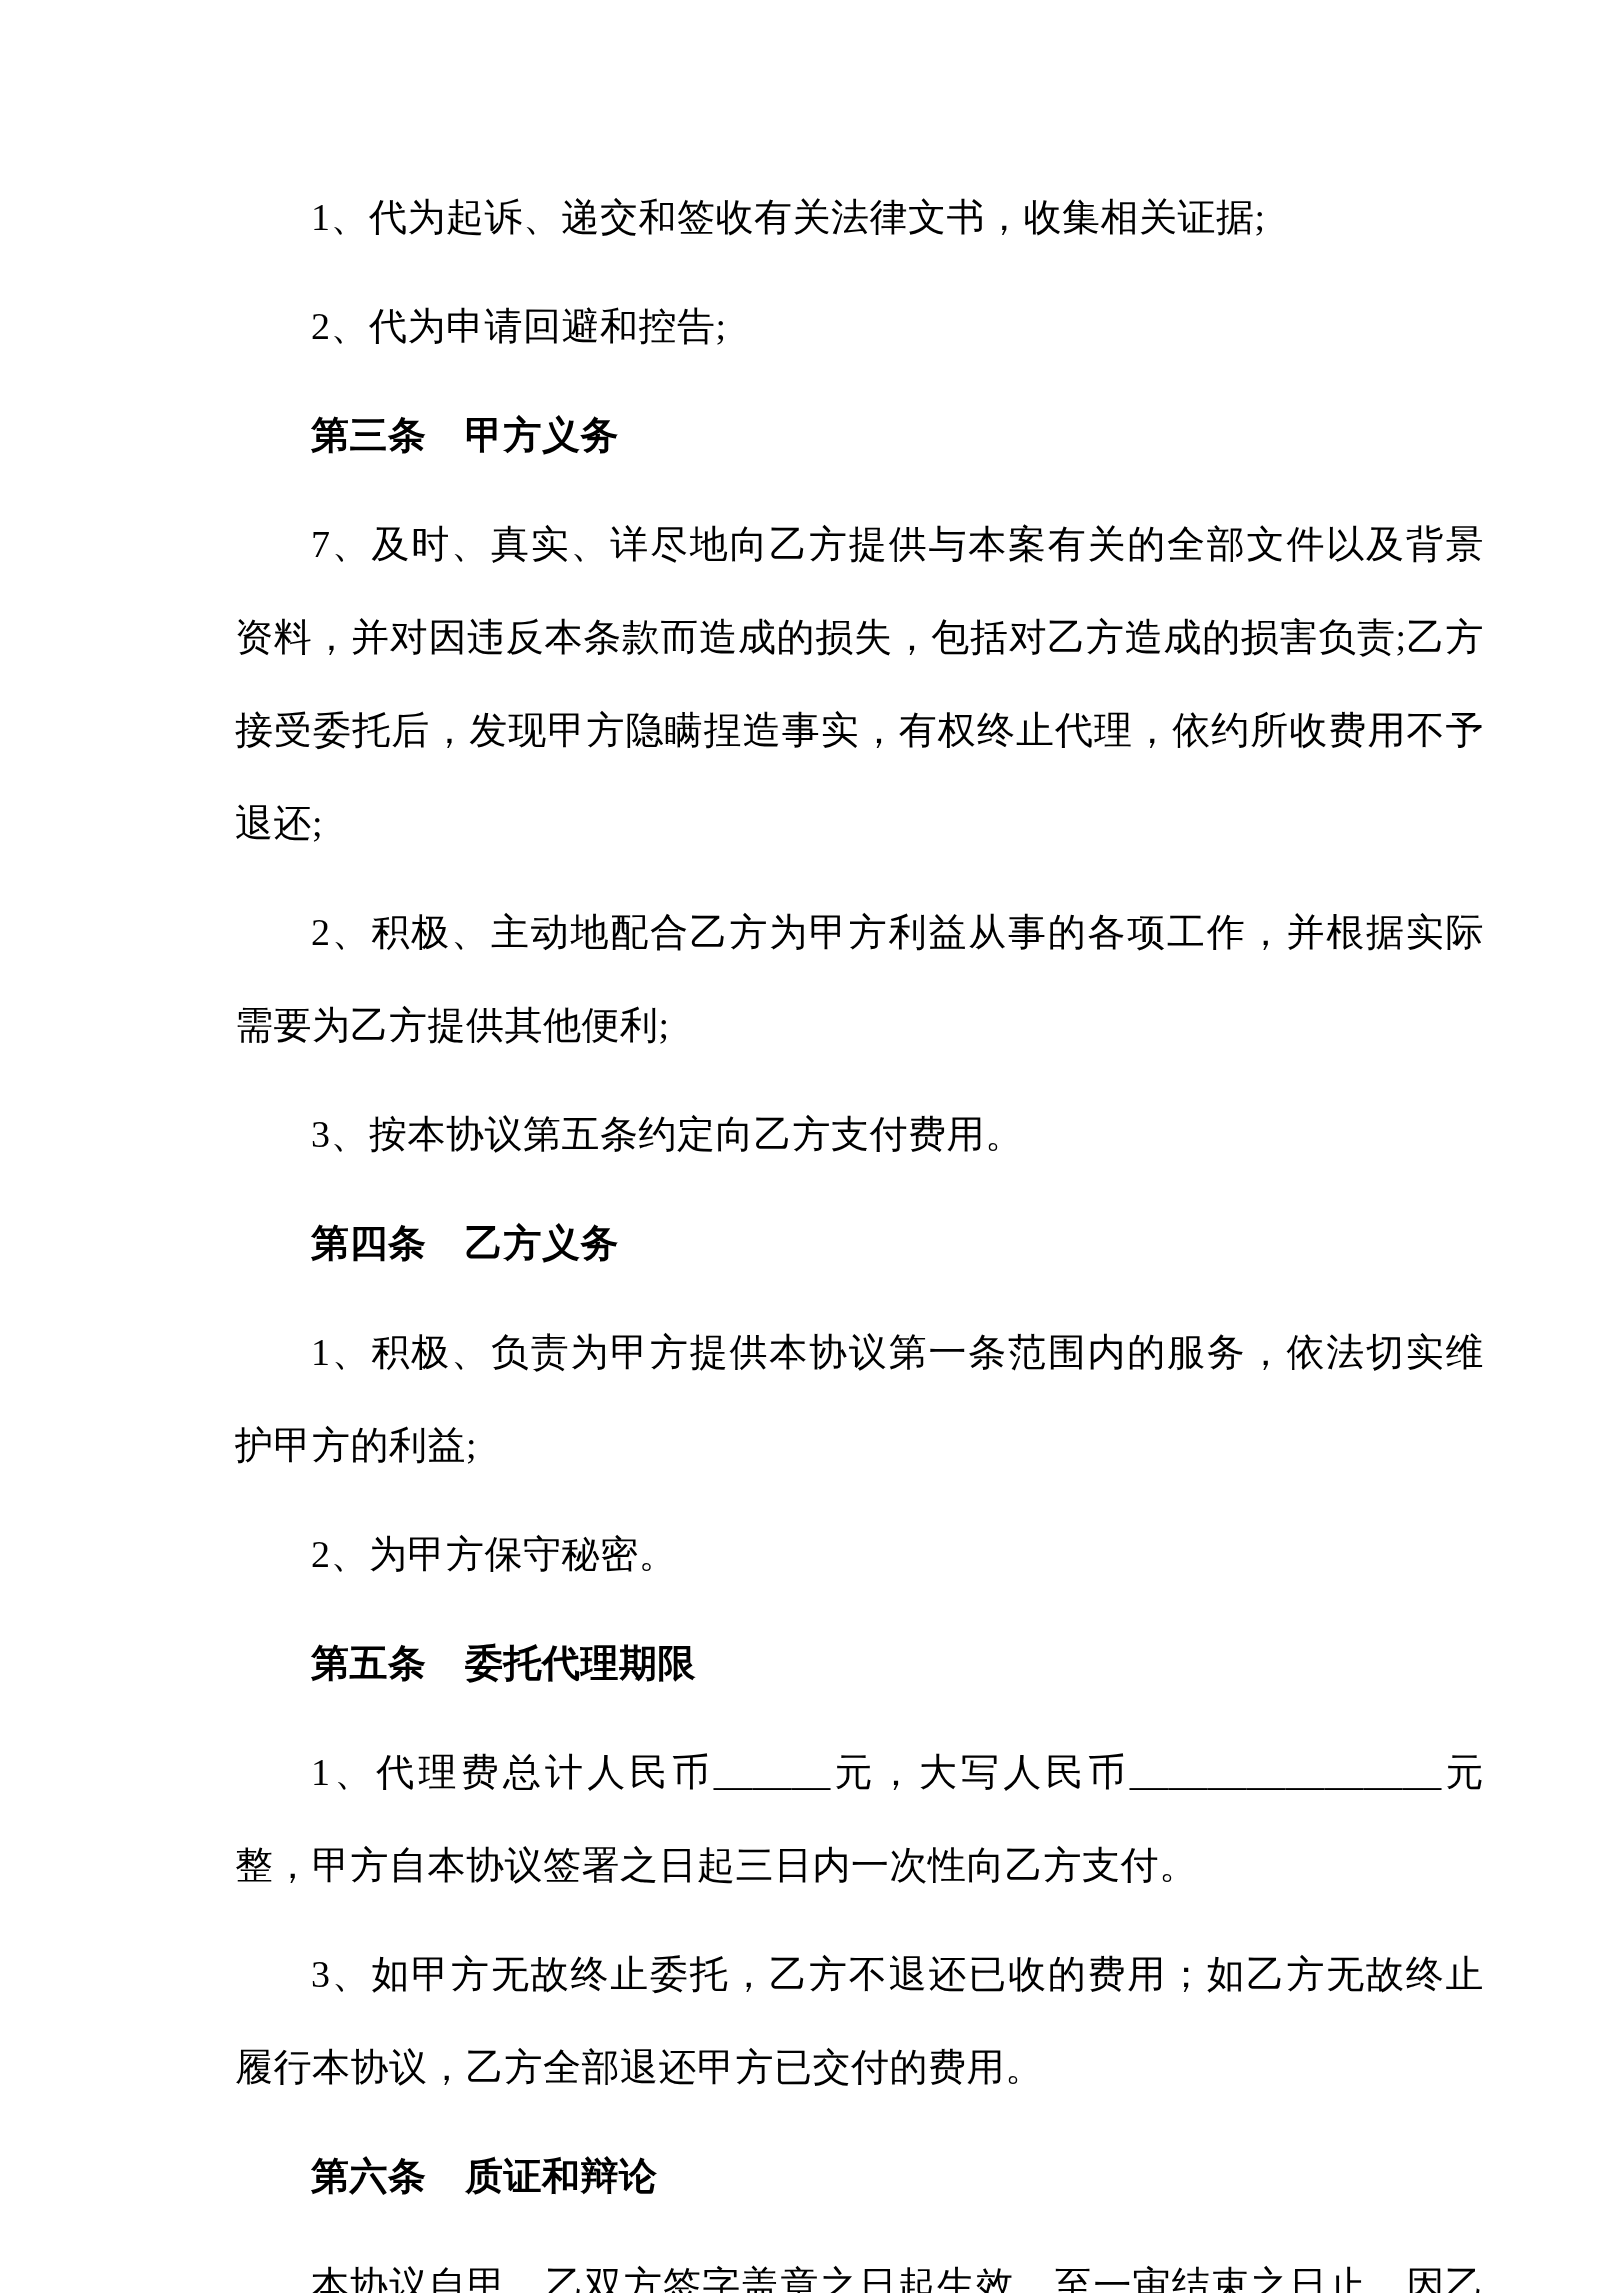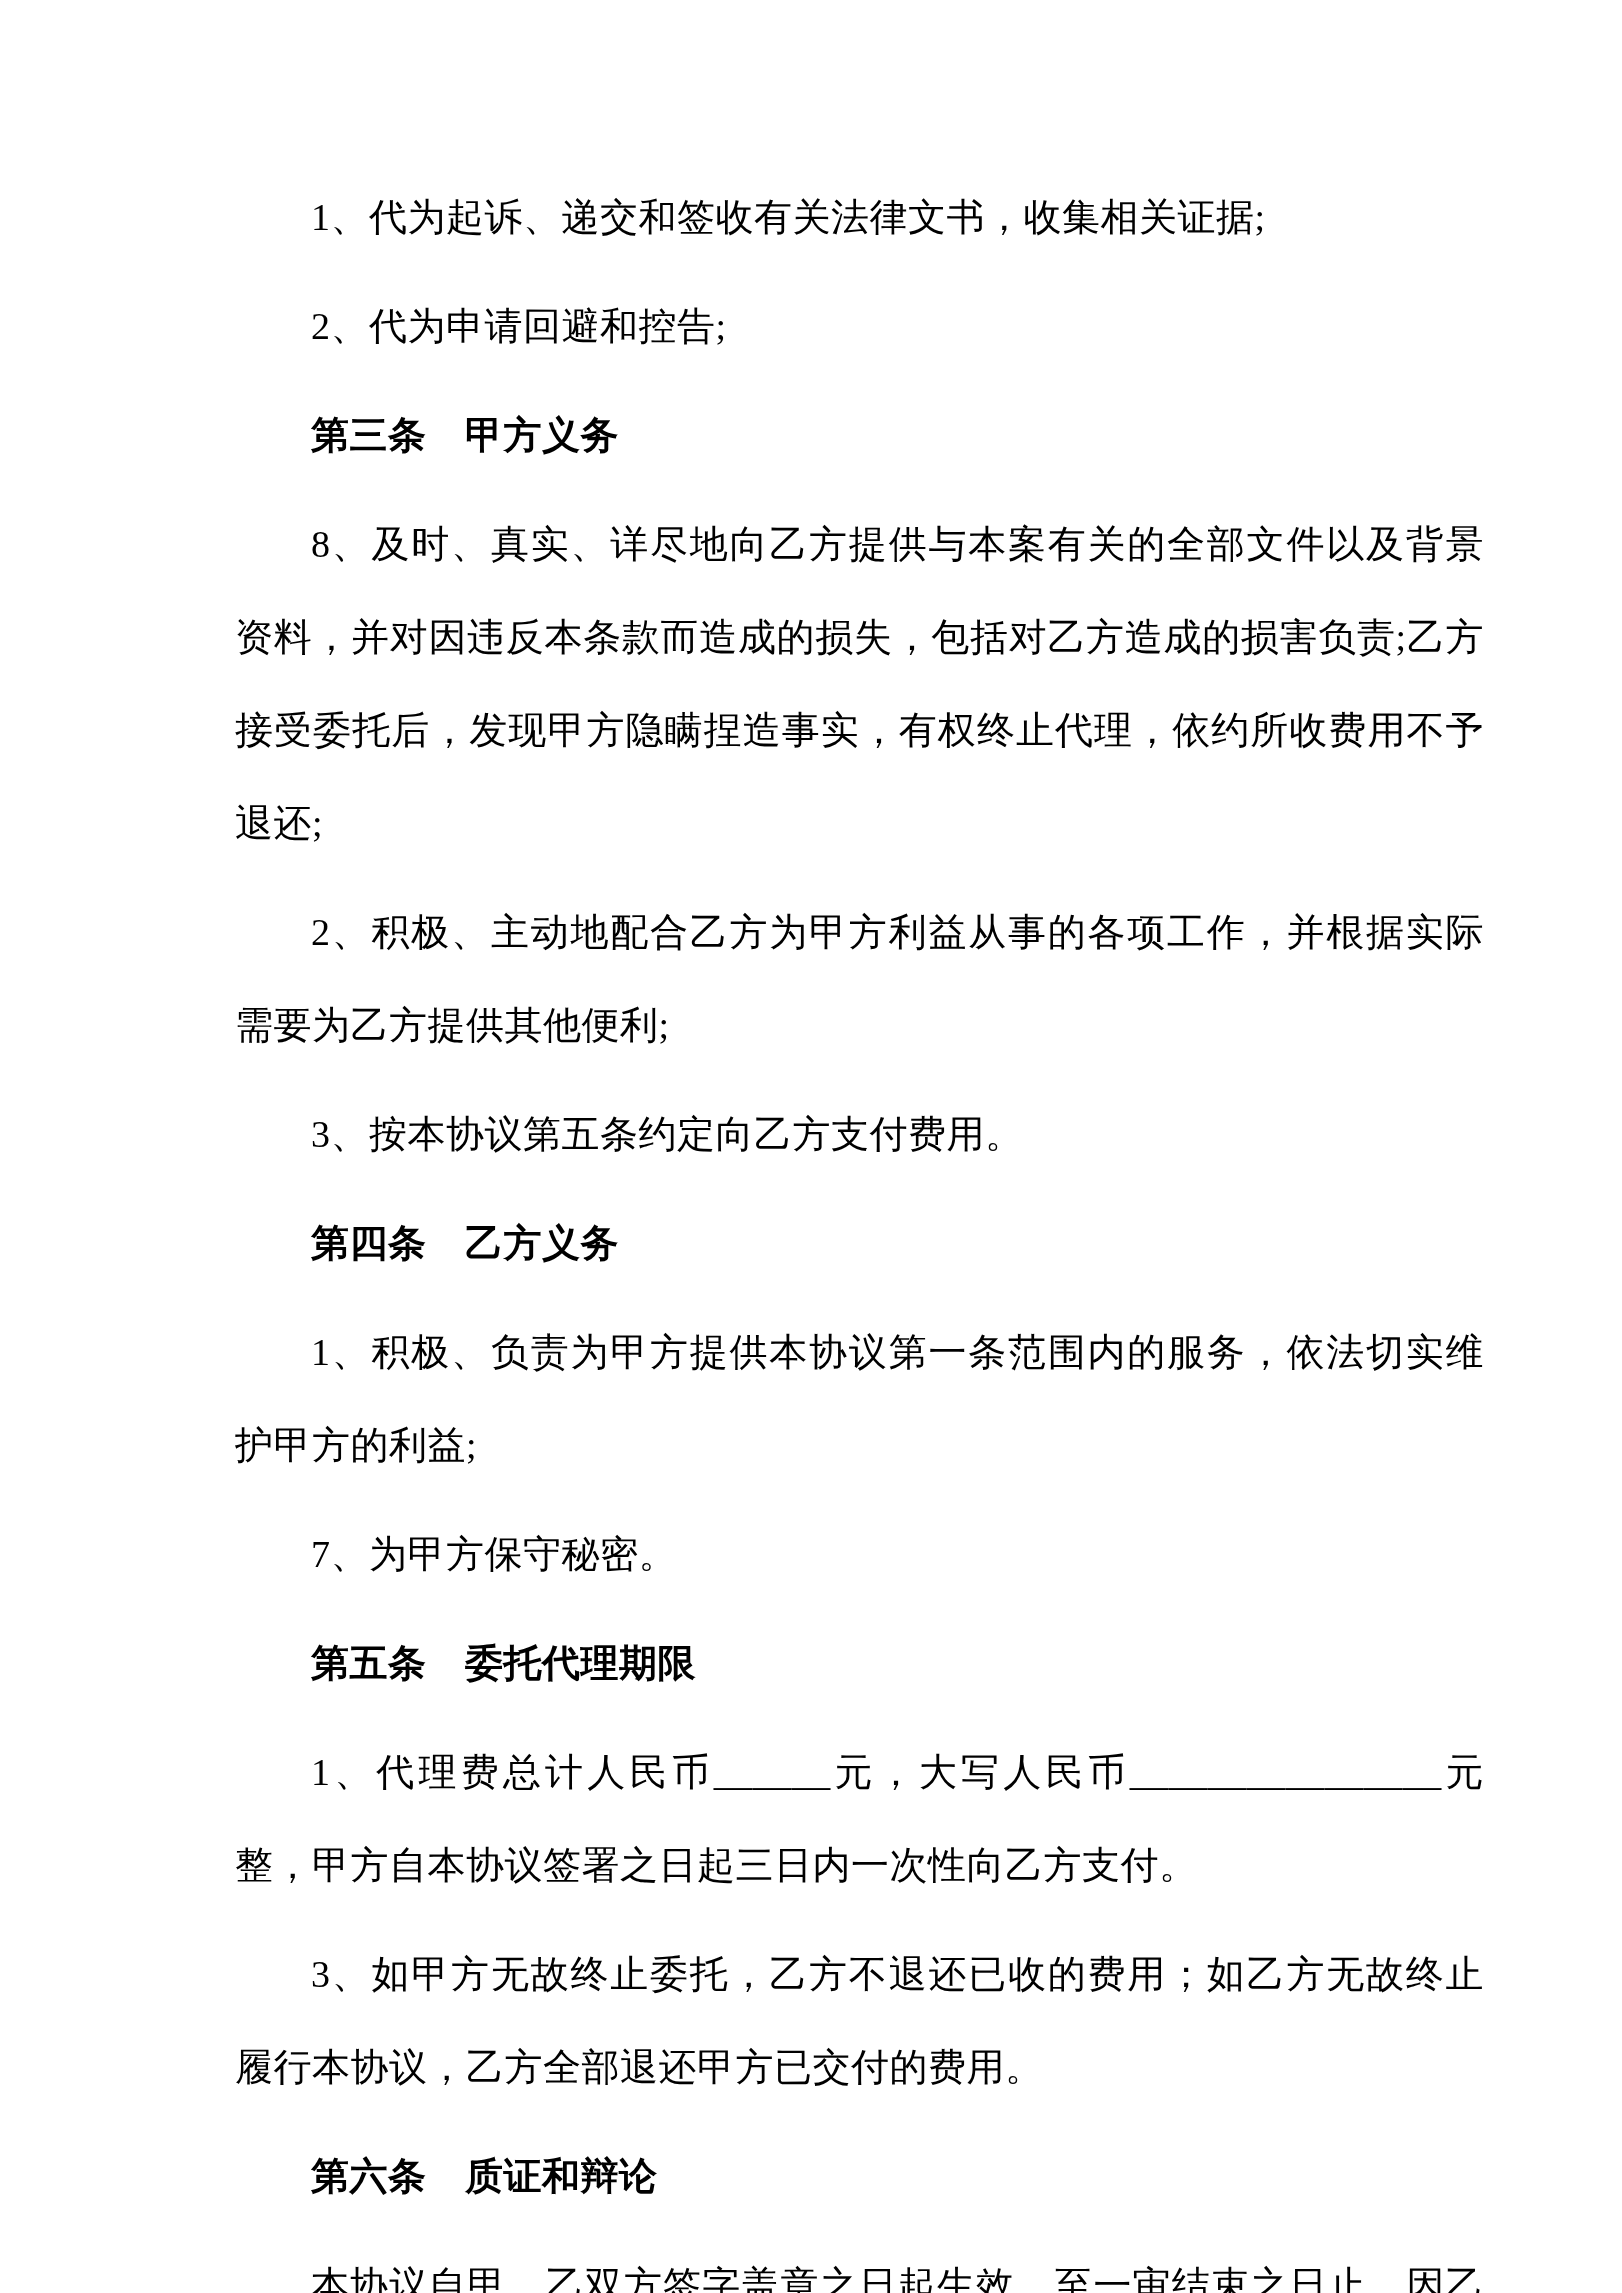--- a/index.html
+++ b/index.html
@@ -35,26 +35,26 @@
 </style>
 </head>
 <body>
 
 <div class="doc-page">
   <div class="doc-body">
 
   <p class="body">1、代为起诉、递交和签收有关法律文书，收集相关证据;</p>
       <p class="body">2、代为申请回避和控告;</p>
       <p class="heading">第三条　甲方义务</p>
-      <p class="body">8、及时、真实、详尽地向乙方提供与本案有关的全部文件以及背景资料，并对因违反本条款而造成的损失，包括对乙方造成的损害负责;乙方接受委托后，发现甲方隐瞒捏造事实，有权终止代理，依约所收费用不予退还;</p>
+      <p class="body">7、及时、真实、详尽地向乙方提供与本案有关的全部文件以及背景资料，并对因违反本条款而造成的损失，包括对乙方造成的损害负责;乙方接受委托后，发现甲方隐瞒捏造事实，有权终止代理，依约所收费用不予退还;</p>
       <p class="body">2、积极、主动地配合乙方为甲方利益从事的各项工作，并根据实际需要为乙方提供其他便利;</p>
       <p class="body">3、按本协议第五条约定向乙方支付费用。</p>
       <p class="heading">第四条　乙方义务</p>
       <p class="body">1、积极、负责为甲方提供本协议第一条范围内的服务，依法切实维护甲方的利益;</p>
-      <p class="body">7、为甲方保守秘密。</p>
+      <p class="body">2、为甲方保守秘密。</p>
       <p class="heading">第五条　委托代理期限</p>
       <p class="body">1、代理费总计人民币______元，大写人民币________________元整，甲方自本协议签署之日起三日内一次性向乙方支付。</p>
       <p class="body">3、如甲方无故终止委托，乙方不退还已收的费用；如乙方无故终止履行本协议，乙方全部退还甲方已交付的费用。</p>
       <p class="heading">第六条　质证和辩论</p>
       <p class="body">本协议自甲、乙双方签字盖章之日起生效，至一审结束之日止，因乙方原因</p>
     </div>
 </div>
 
 
 </body></html>

